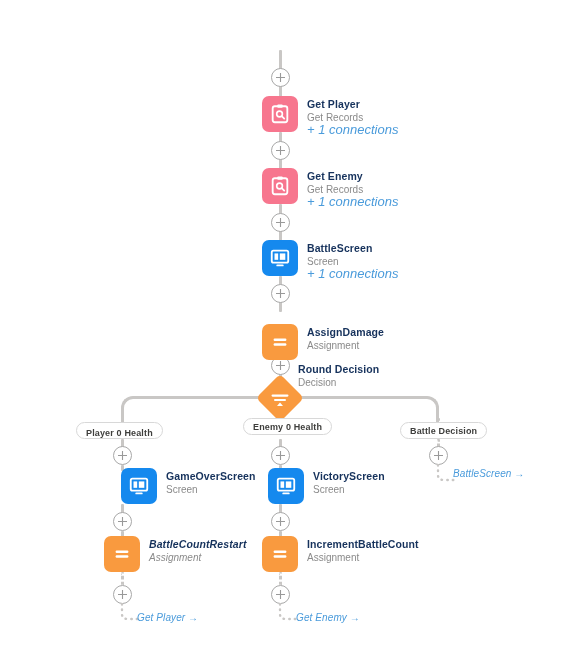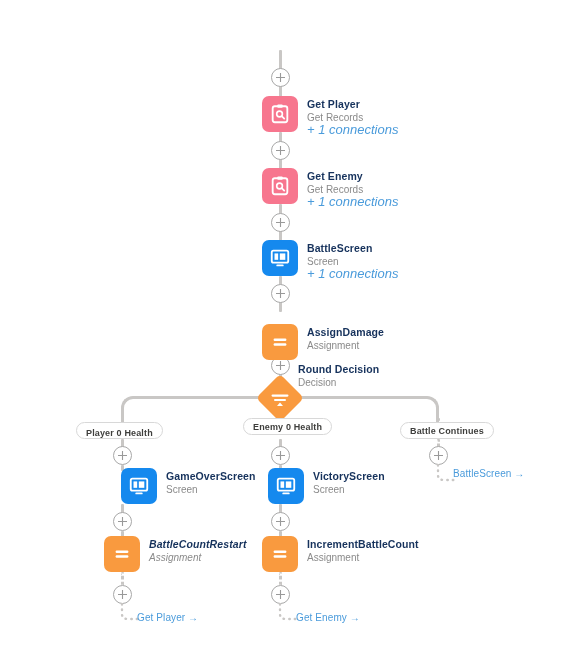--- a/index.html
+++ b/index.html
@@ -141,20 +141,21 @@
     align-items: center;
     justify-content: center;
     white-space: nowrap;
     letter-spacing: .15px;
   }
 
   
   .goto {
     position: absolute;
     font-size: 10px;
+    font-style: italic;
     color: #4a9bdb;
     white-space: nowrap;
     cursor: pointer;
     letter-spacing: .1px;
   }
   .goto-dots {
     position: absolute;
   }
 </style>
 </head>
@@ -389,21 +390,21 @@
       <path d="M5.5 1 V10 M1 5.5 H10" stroke="#999" stroke-width="1.1" fill="none"></path>
     </svg>
   </div>
   <svg class="goto-dots" style="left:270px; top:603px;" width="34" height="22">
     <path d="M10 1 L10 11 Q10 16 16 16 L30 16" fill="none" stroke="#c9c7c5" stroke-width="2.4" stroke-linecap="round" stroke-dasharray="0.5 5"></path>
   </svg>
   <div class="goto" style="left:296px; top:612px;">Get Enemy →</div>
 
   <div class="vline dotted" style="left:437px; top:418px; height:6px;"></div>
   <div class="branch-label" style="left:400px; top:422px;">
-    <span>Battle Continues</span>
+    <span>Battle Decision</span>
   </div>
   <div class="vline dotted" style="left:437px; top:439px; height:9px;"></div>
   <div class="plus" style="left:429px; top:446px;">
     <svg width="11" height="11" viewBox="0 0 11 11">
       <path d="M5.5 1 V10 M1 5.5 H10" stroke="#999" stroke-width="1.1" fill="none"></path>
     </svg>
   </div>
   <svg class="goto-dots" style="left:428px; top:464px;" width="34" height="22">
     <path d="M10 1 L10 11 Q10 16 16 16 L30 16" fill="none" stroke="#c9c7c5" stroke-width="2.4" stroke-linecap="round" stroke-dasharray="0.5 5"></path>
   </svg>

